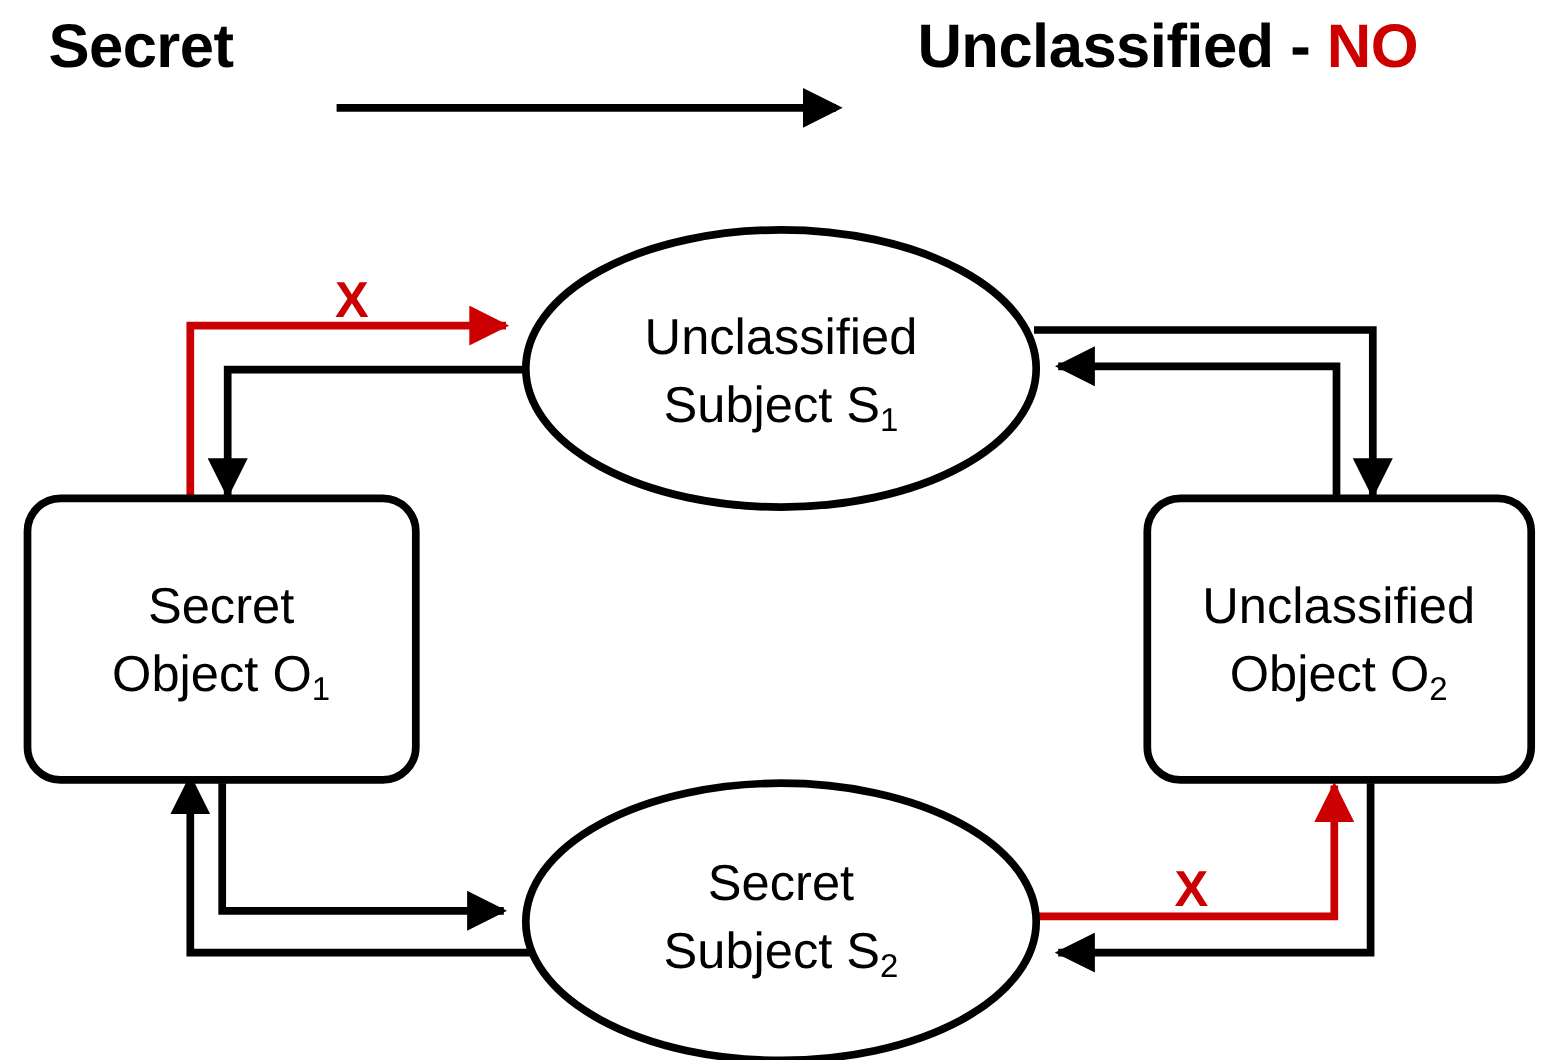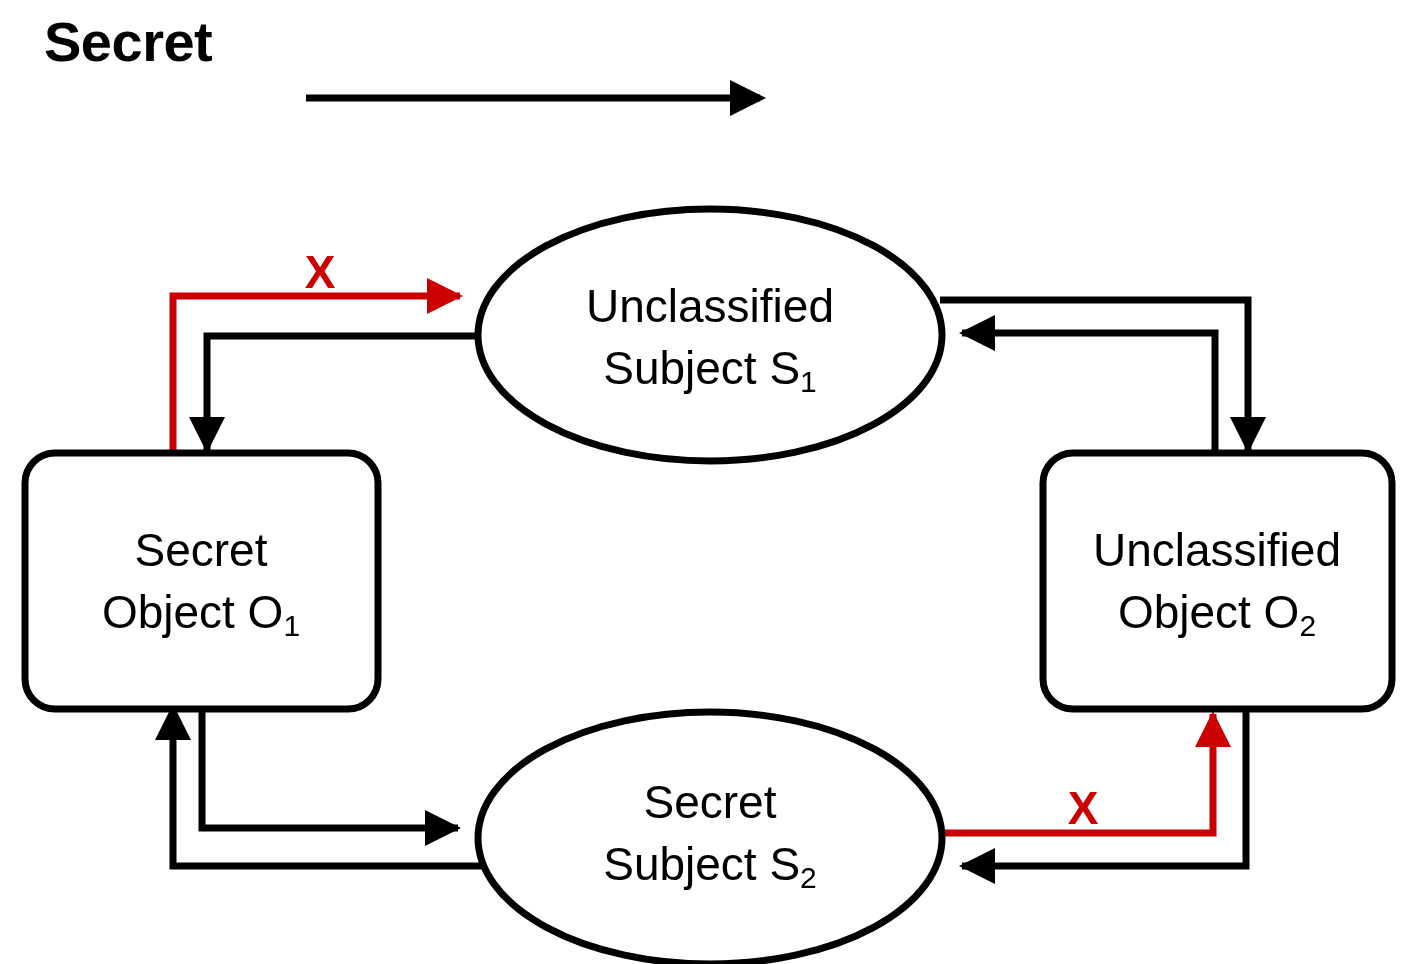--- a/index.html
+++ b/index.html
@@ -125,20 +125,23 @@
 
     <svg class="hdr-arrow-svg" width="500" height="40" viewBox="0 0 500 40">
       <defs>
         <marker id="hdrArrow" viewBox="0 0 12 12" refX="10" refY="6" markerWidth="5.2" markerHeight="5.2" orient="auto-start-reverse">
           <path d="M 0 0 L 12 6 L 0 12 z" fill="#000000"></path>
         </marker>
       </defs>
       <line x1="16" y1="20" x2="470" y2="20" stroke="#000000" stroke-width="7" marker-end="url(#hdrArrow)"></line>
     </svg>
 
+    <div class="hdr-right">
+      <span>Unclassified - </span><span class="no">NO</span>
+    </div>
   </div>
 
   <svg id="diagram" viewBox="0 0 1416 964">
     <defs>
       <marker id="arrowBlack" viewBox="0 0 12 12" refX="11" refY="6" markerWidth="5.2" markerHeight="5.2" orient="auto-start-reverse">
         <path d="M 0 0 L 12 6 L 0 12 z" fill="#000000"></path>
       </marker>
       <marker id="arrowRed" viewBox="0 0 12 12" refX="11" refY="6" markerWidth="5.2" markerHeight="5.2" orient="auto-start-reverse">
         <path d="M 0 0 L 12 6 L 0 12 z" fill="#CC0000"></path>
       </marker>

